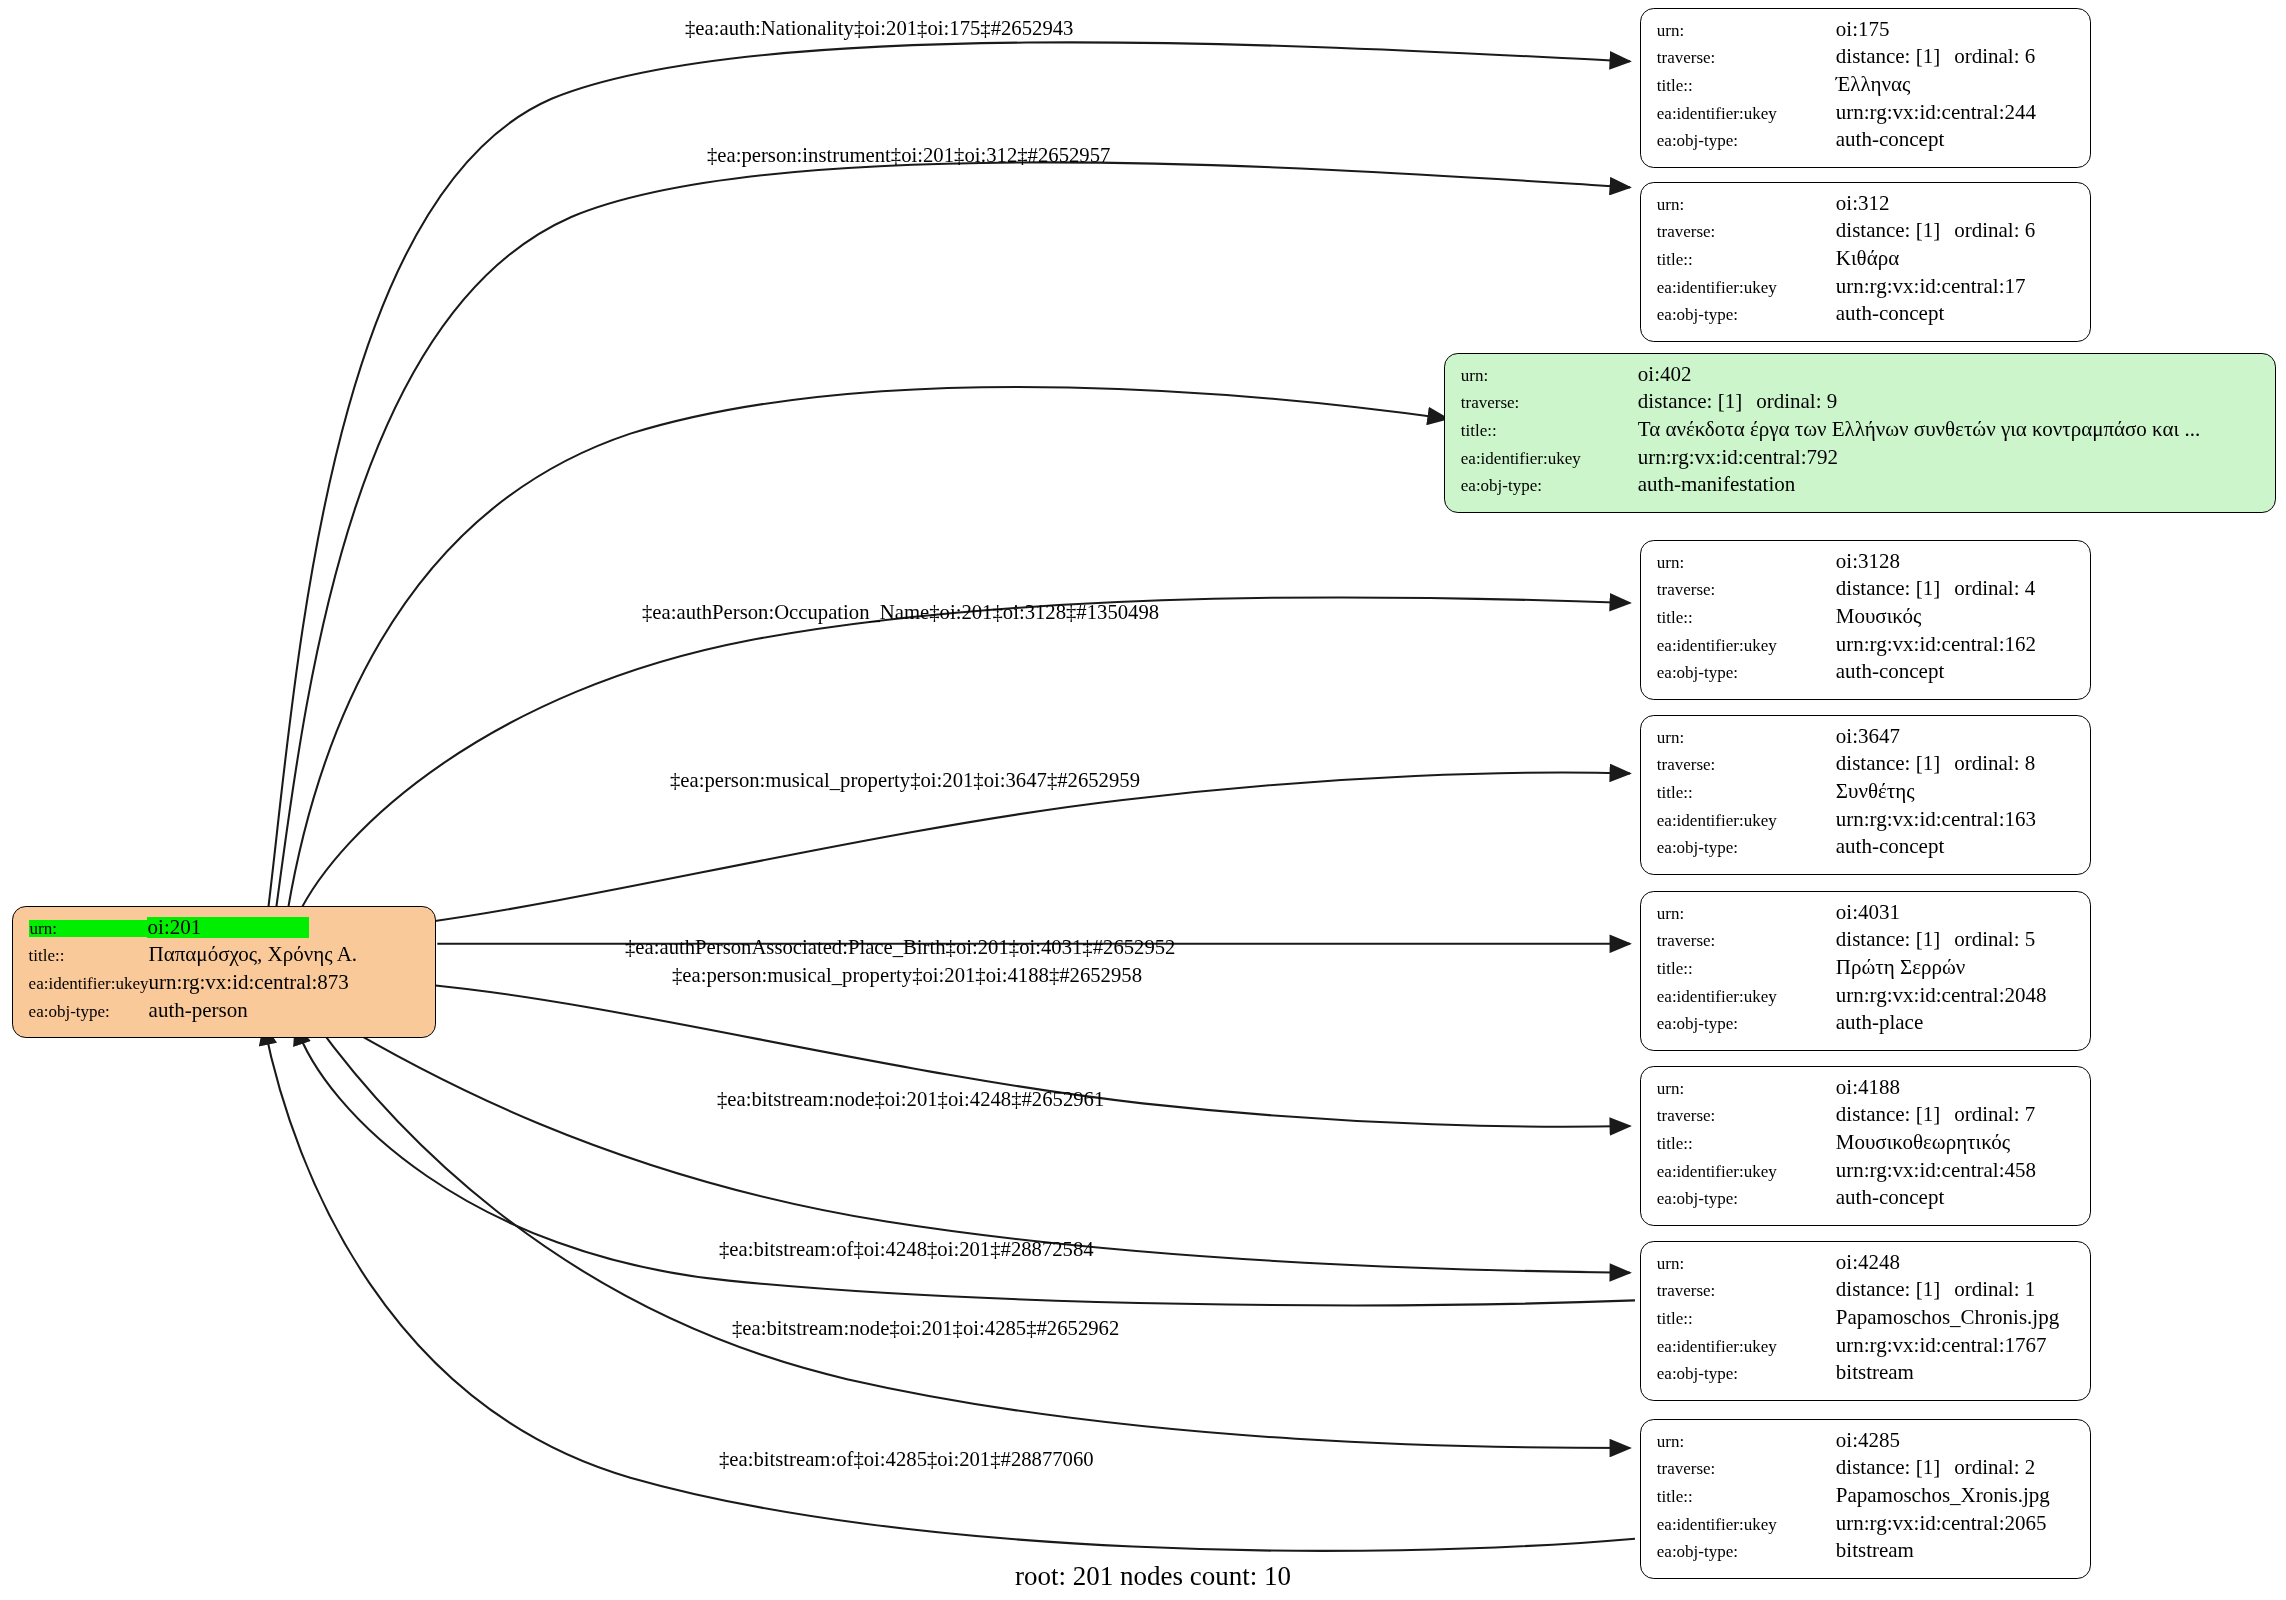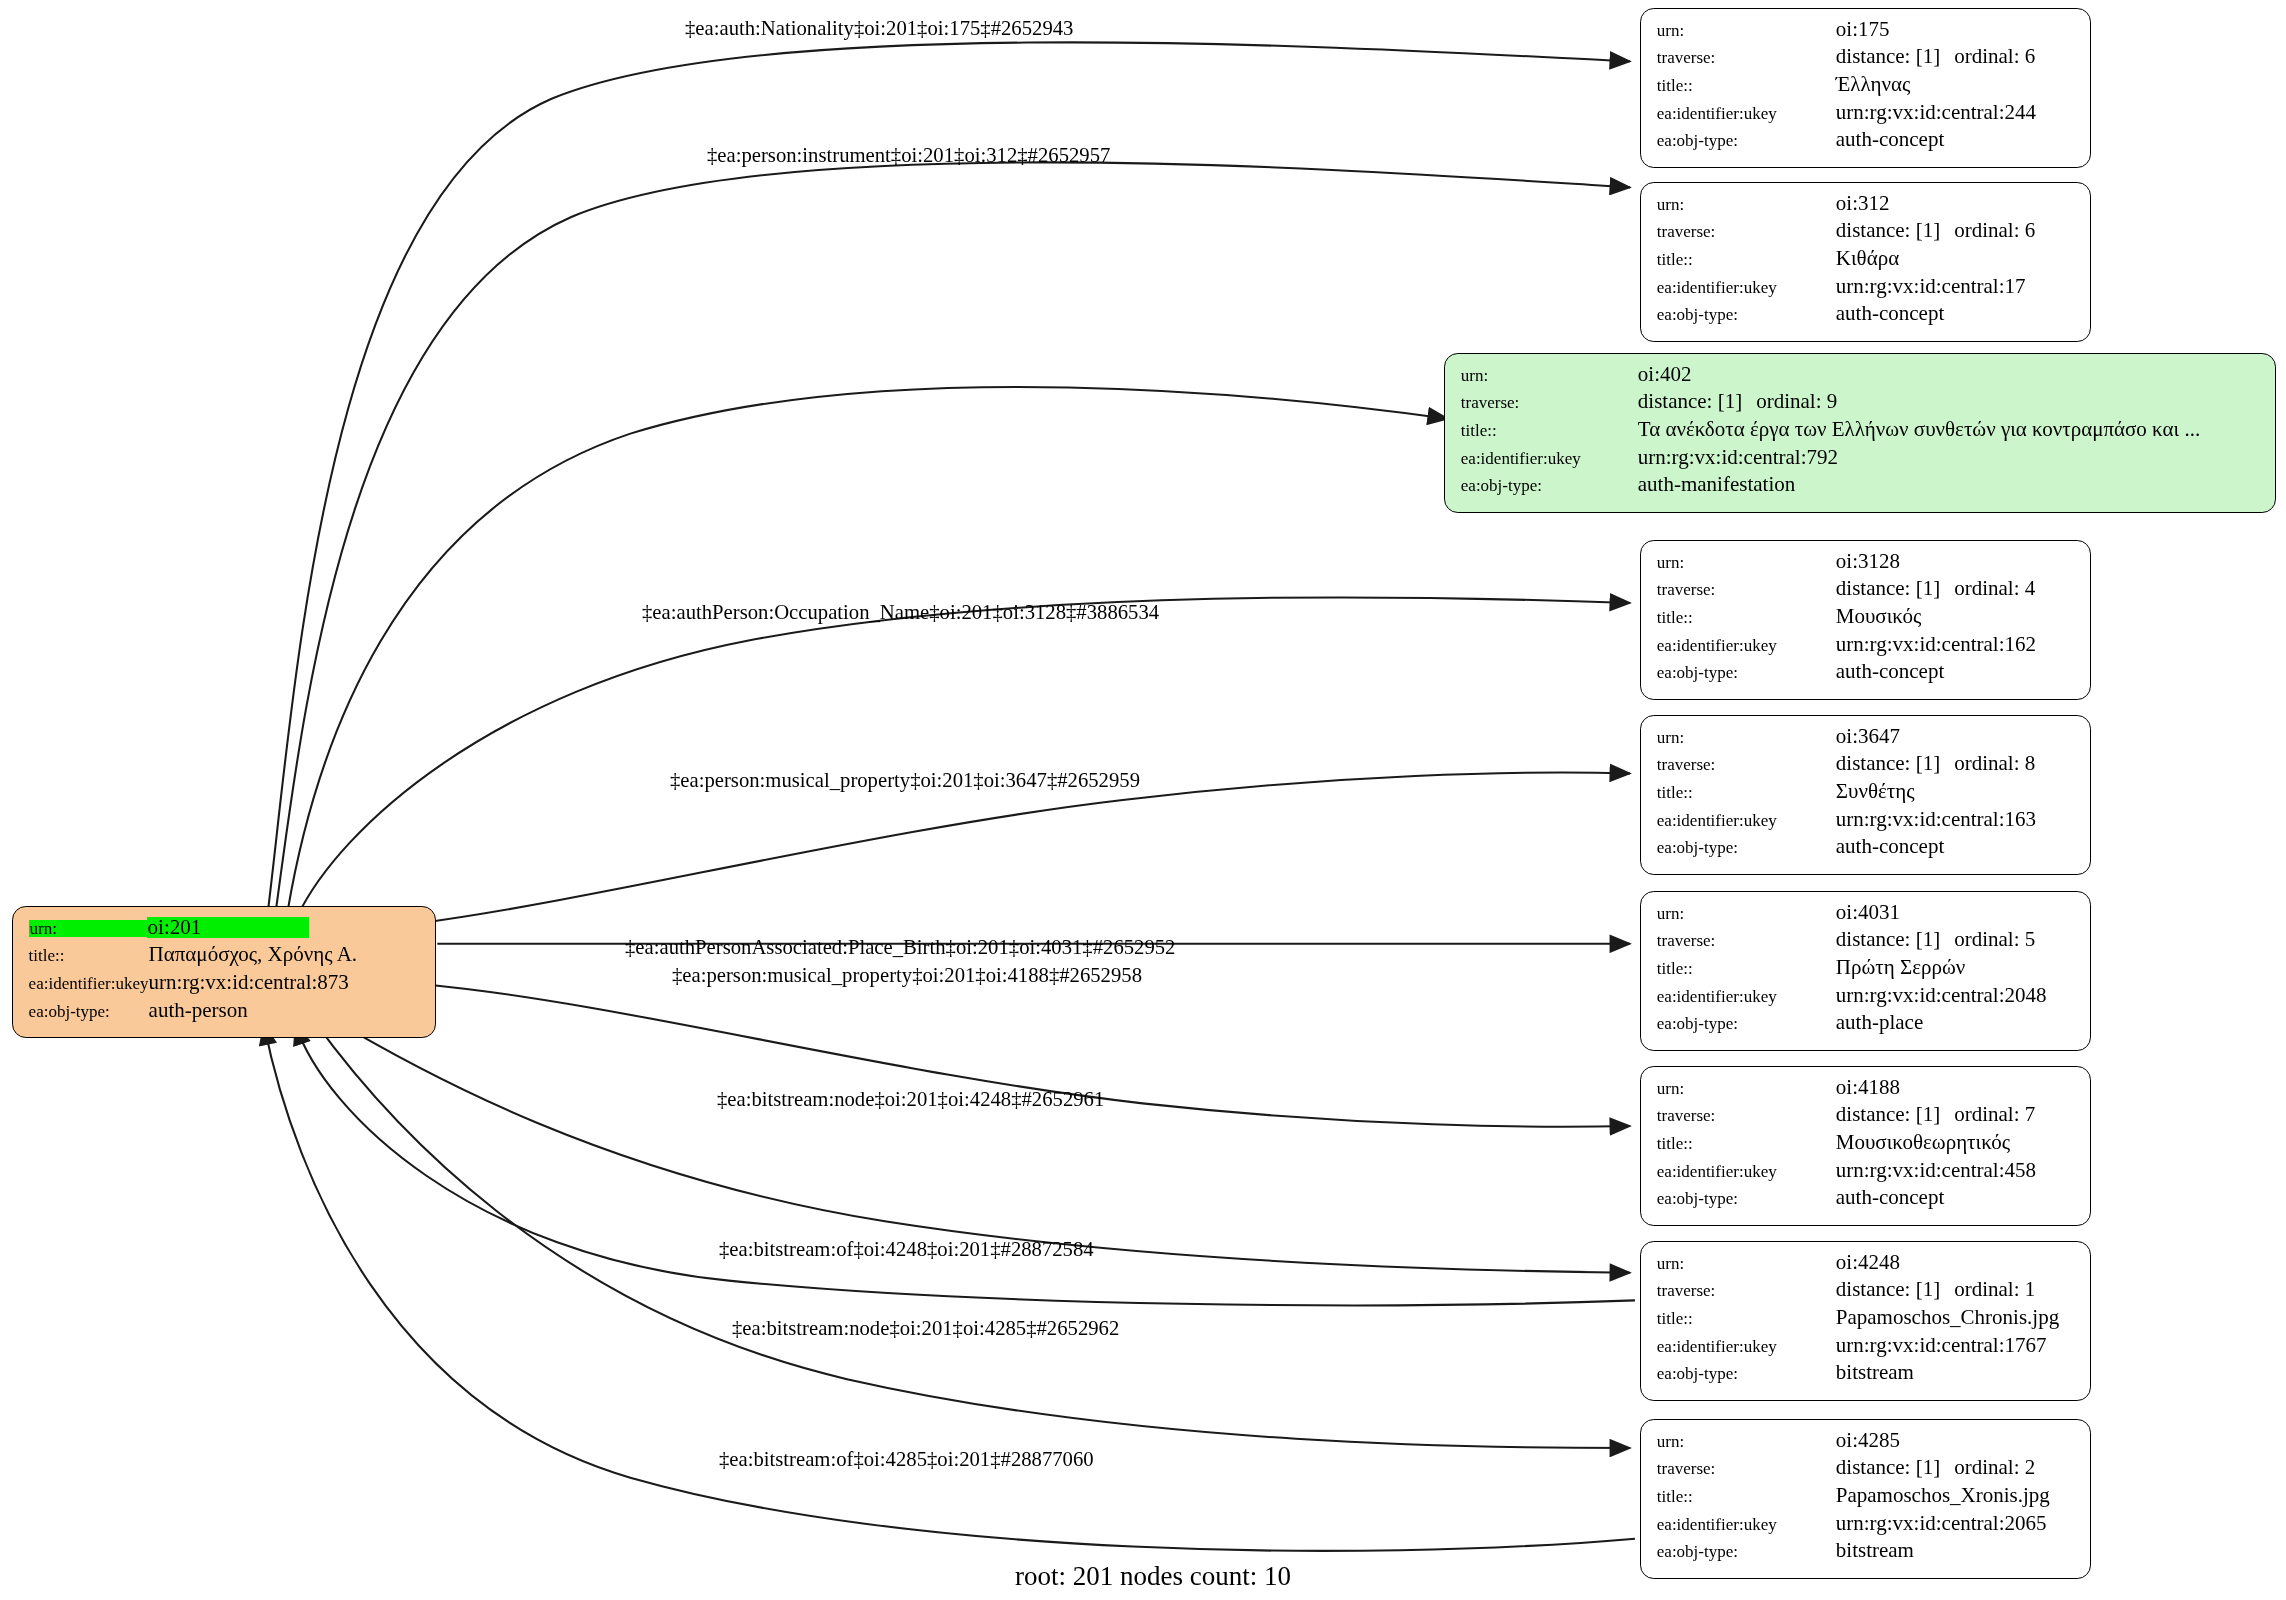--- a/index.html
+++ b/index.html
@@ -372,21 +372,21 @@
       <span class="key">ea:obj-type:</span>
       <span class="val">bitstream</span>
     </div>
   </div>
 
   <div class="edge-label" style="left:685px; top:17.7px;">‡ea:auth:Nationality‡oi:201‡oi:175‡#2652943</div>
 
   <div class="edge-label" style="left:707px; top:145px;">‡ea:person:instrument‡oi:201‡oi:312‡#2652957</div>
 
 
-  <div class="edge-label" style="left:642px; top:602px;">‡ea:authPerson:Occupation_Name‡oi:201‡oi:3128‡#3886534</div>
+  <div class="edge-label" style="left:642px; top:602px;">‡ea:authPerson:Occupation_Name‡oi:201‡oi:3128‡#1350498</div>
 
   <div class="edge-label" style="left:670px; top:770px;">‡ea:person:musical_property‡oi:201‡oi:3647‡#2652959</div>
 
   <div class="edge-label" style="left:625px; top:937px;">‡ea:authPersonAssociated:Place_Birth‡oi:201‡oi:4031‡#2652952</div>
 
   <div class="edge-label" style="left:672px; top:965px;">‡ea:person:musical_property‡oi:201‡oi:4188‡#2652958</div>
 
   <div class="edge-label" style="left:717px; top:1089px;text-align:center;">‡ea:bitstream:node‡oi:201‡oi:4248‡#2652961</div>
 
   <div class="edge-label" style="left:719px; top:1239px;">‡ea:bitstream:of‡oi:4248‡oi:201‡#28872584</div>

